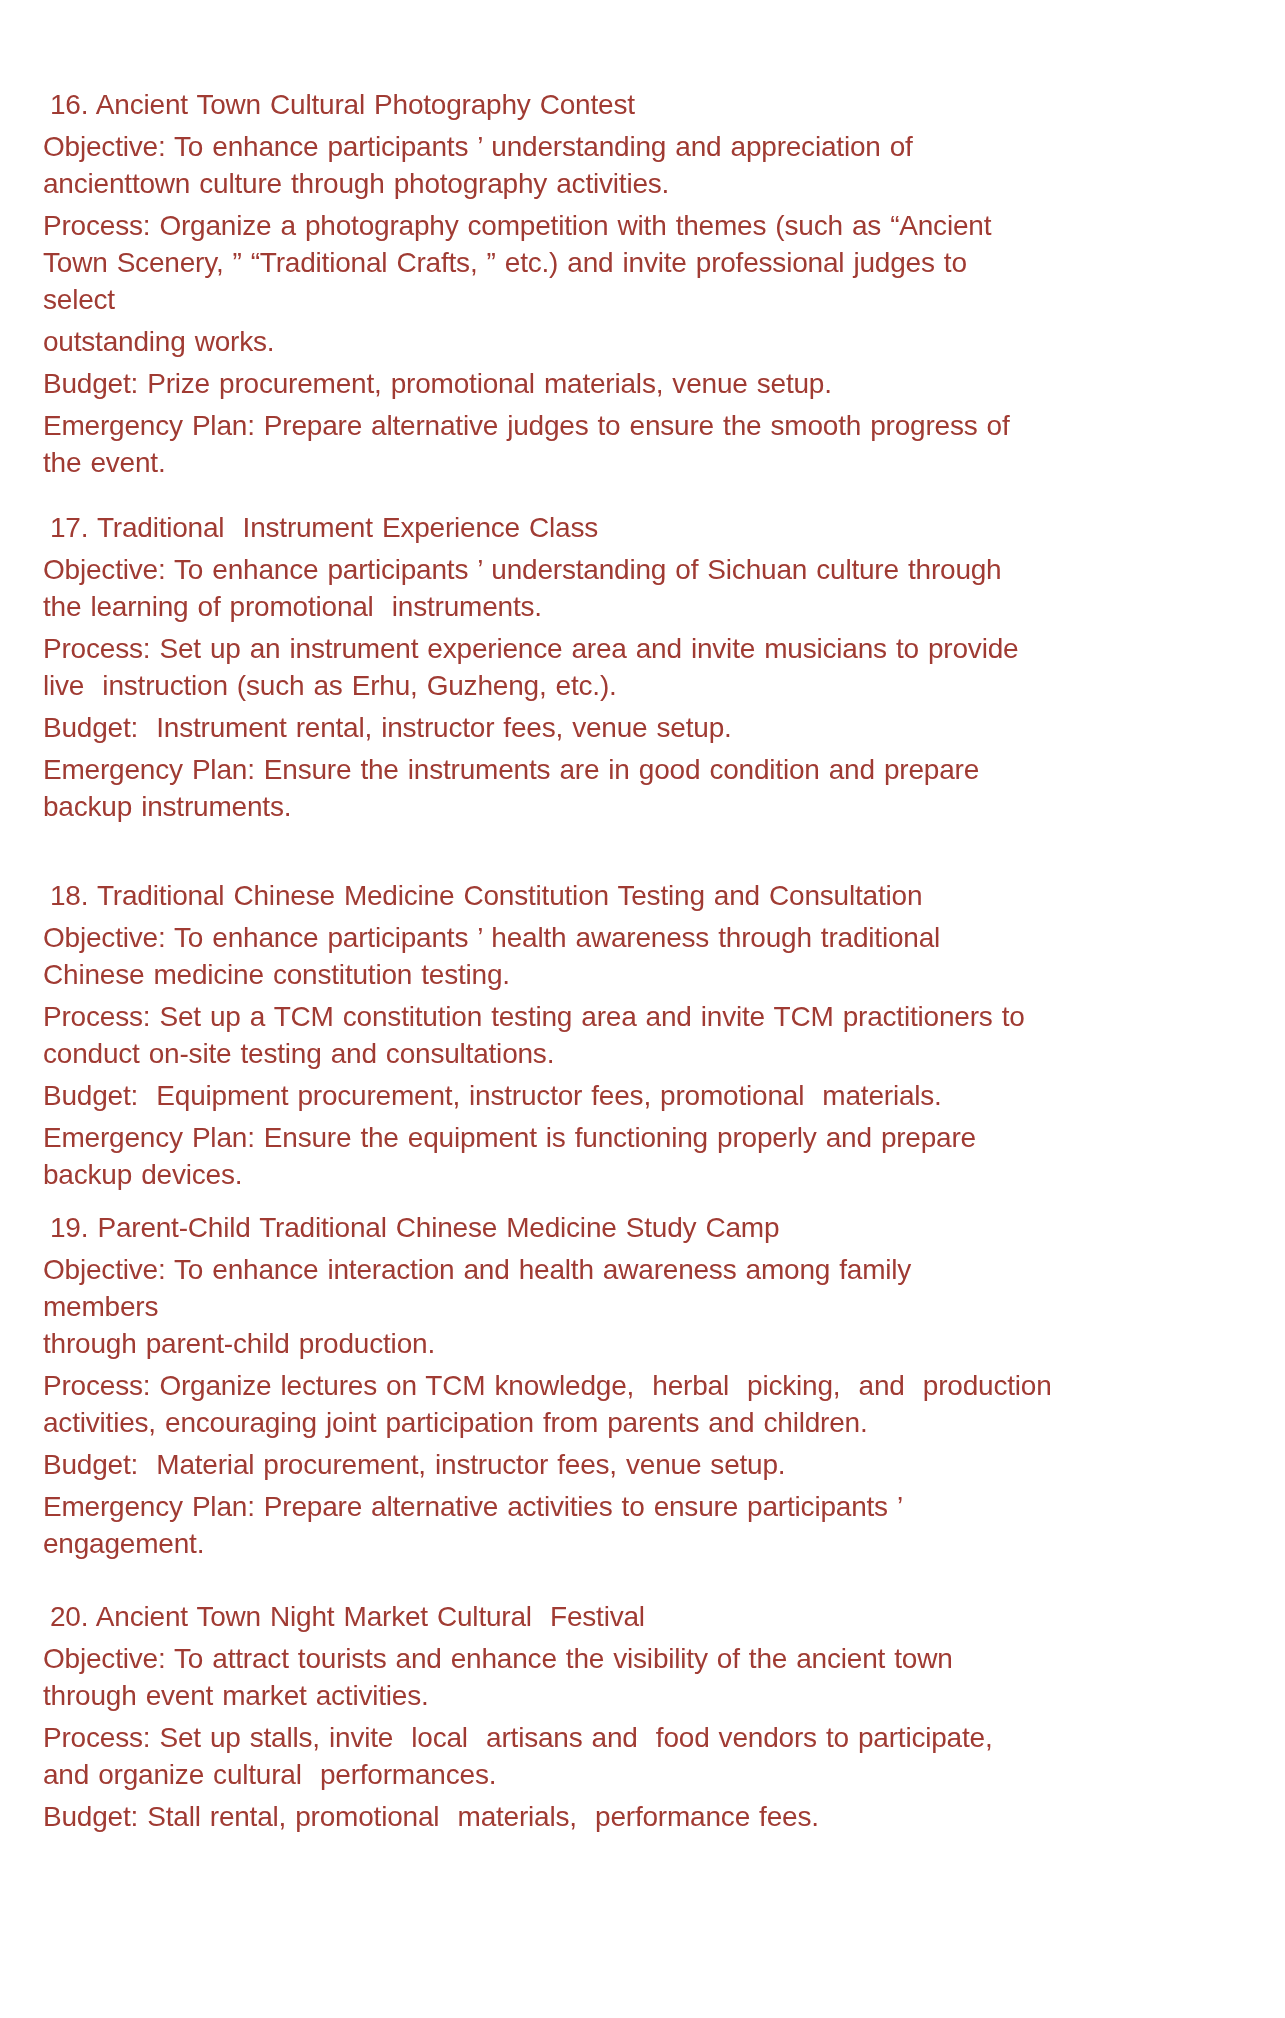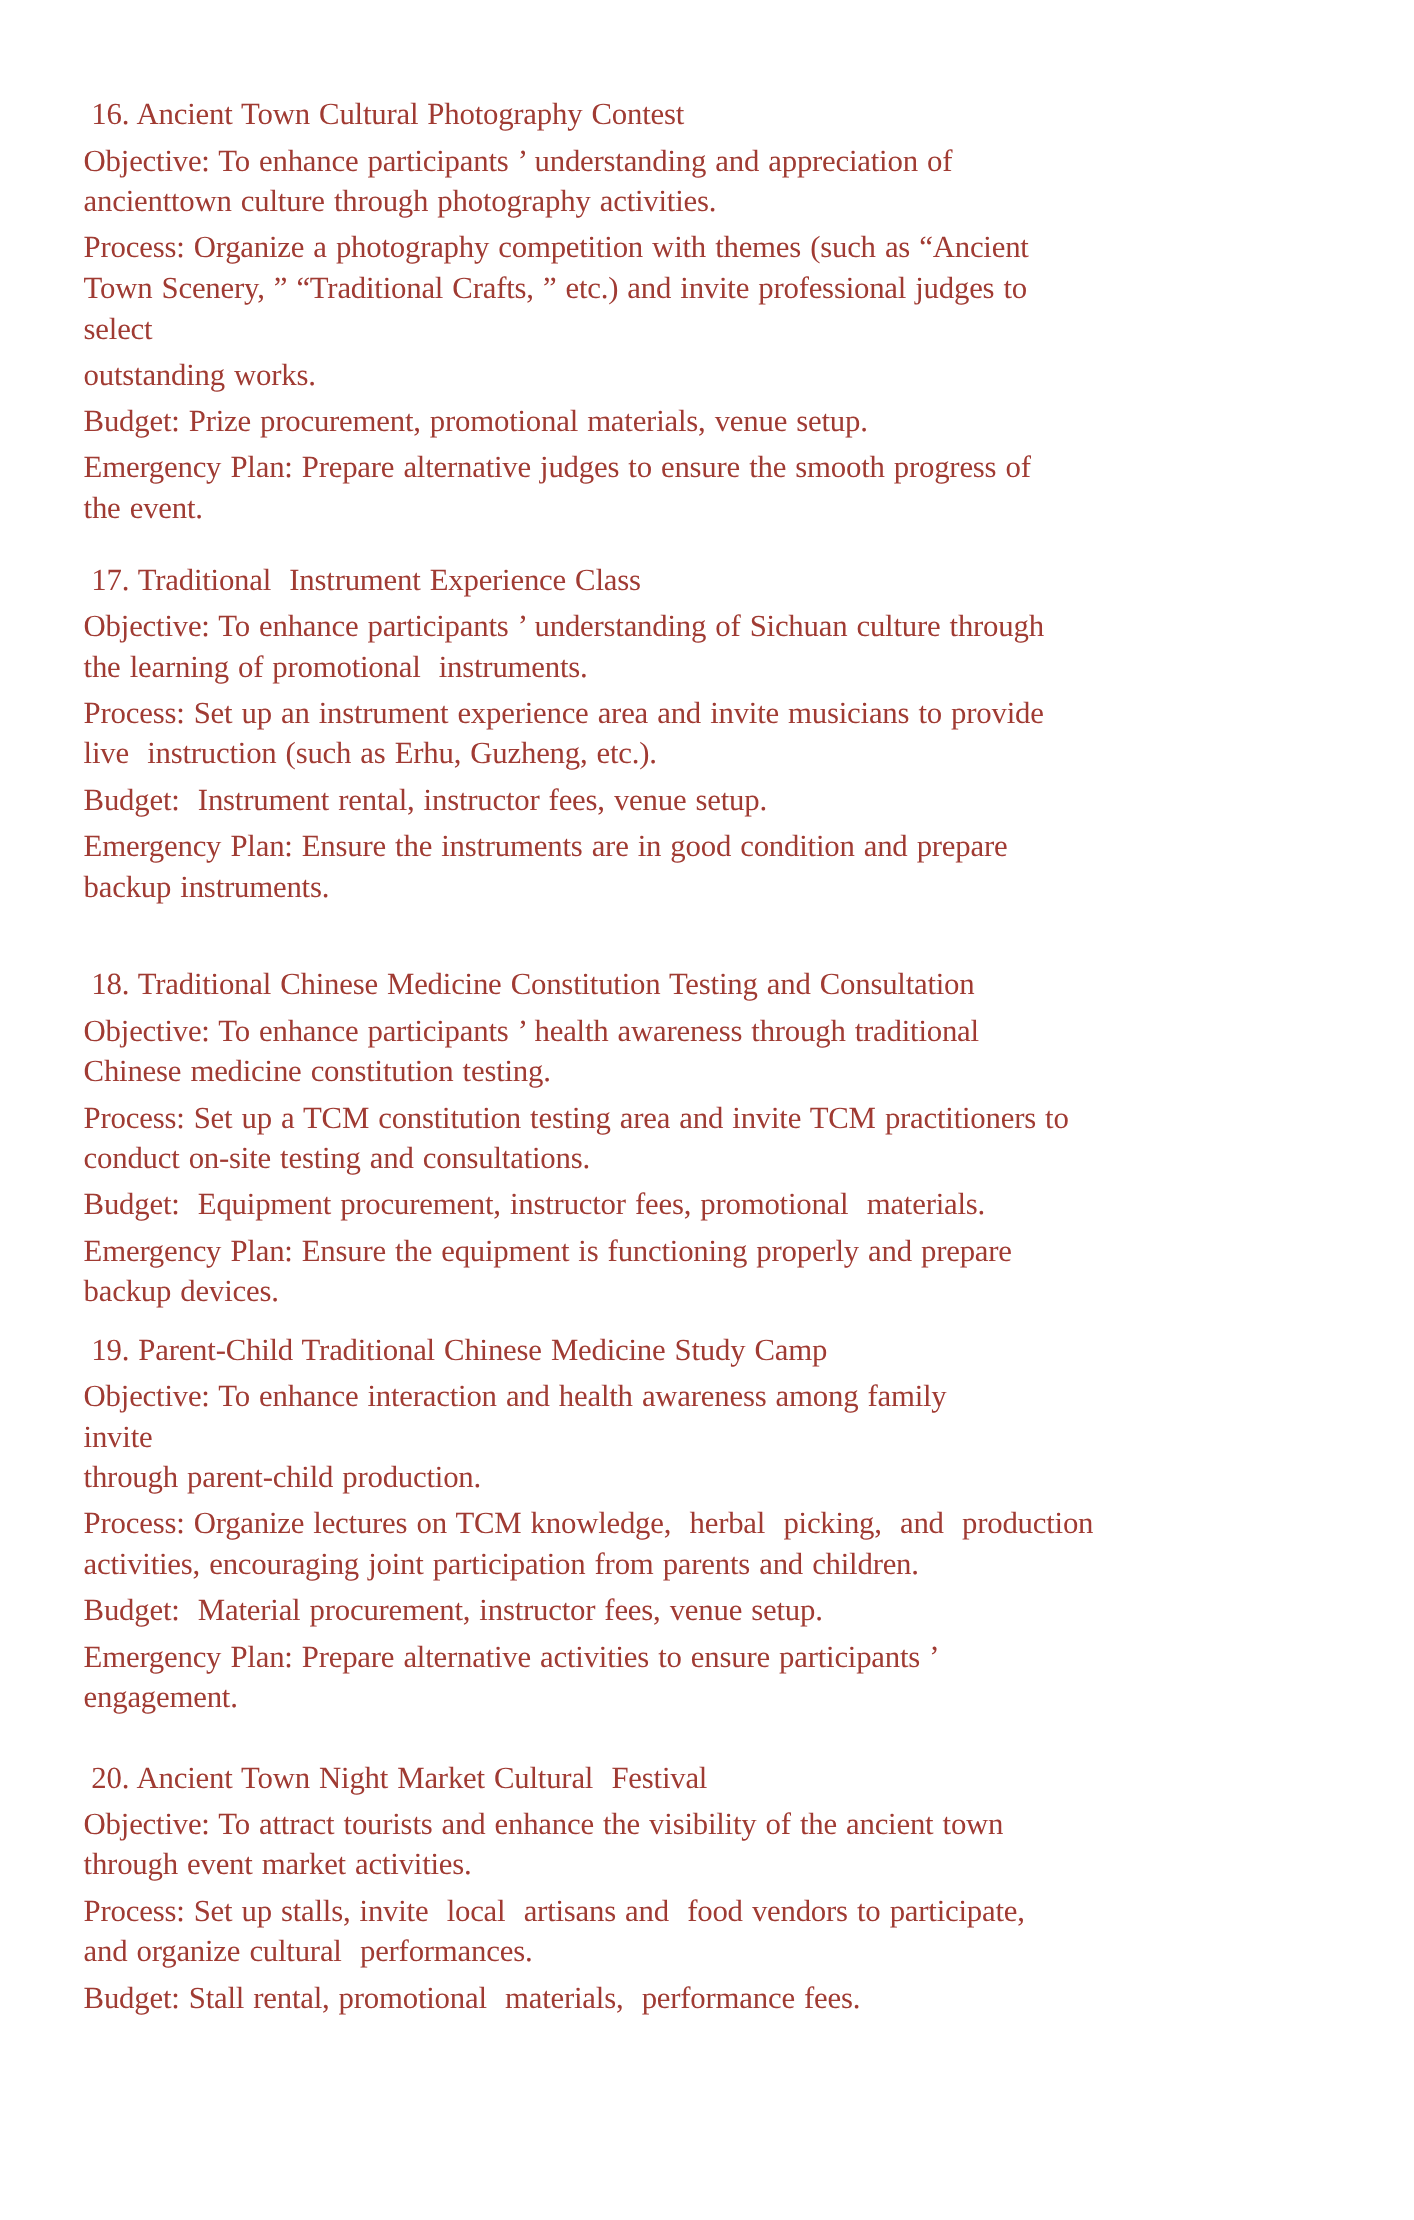--- a/index.html
+++ b/index.html
@@ -7,22 +7,21 @@
     width: 1285px;
     height: 2018px;
     background: #ffffff;
     font-family: "Liberation Sans", "DejaVu Sans", sans-serif;
     overflow: hidden;
   }
   .page {
     box-sizing: border-box;
     width: 1285px;
     height: 1761px;
-    padding: 86px 55px 0 76px;
-    font-family: Liberation Serif, serif;
+    padding: 86px 55px 0 43px;
   }
   .section { margin: 0; }
   .section.s16 { margin-bottom: 28px; }
   .section.s17 { margin-bottom: 52px; }
   .section.s18 { margin-bottom: 16px; }
   .section.s19 { margin-bottom: 36px; }
   .section.s20 { margin-bottom: 0; }
   .heading, .line {
     font-size: 28px;
     line-height: 37px;
@@ -105,21 +104,21 @@
           <div class="line">backup devices.</div>
         </div>
       </div>
   </section>
 
   <section class="section s19">
     <div class="heading">19. Parent-Child Traditional Chinese Medicine Study Camp</div>
     <div class="paras">
         <div class="para">
           <div class="line">Objective: To enhance interaction and health awareness among family</div>
-          <div class="line">invite</div>
+          <div class="line">members</div>
           <div class="line">through parent-child production.</div>
         </div>
         <div class="para">
           <div class="line">Process: Organize lectures on TCM knowledge,  herbal  picking,  and  production</div>
           <div class="line">activities, encouraging joint participation from parents and children.</div>
         </div>
         <div class="para">
           <div class="line">Budget:  Material procurement, instructor fees, venue setup.</div>
         </div>
         <div class="para">

